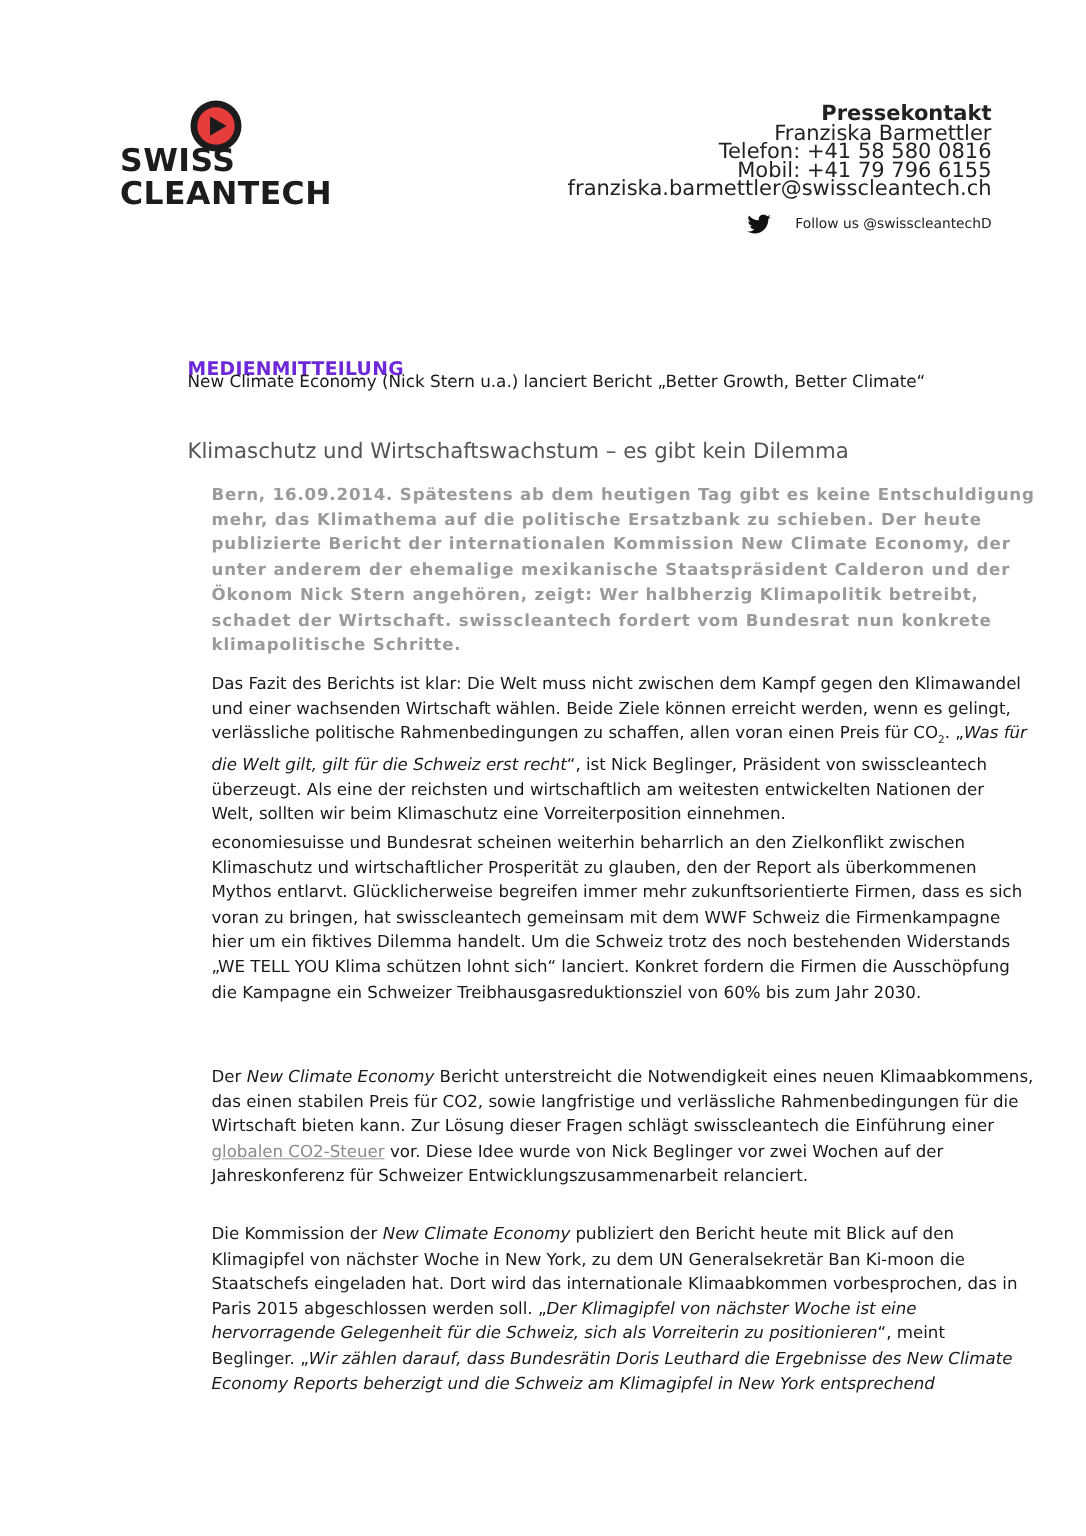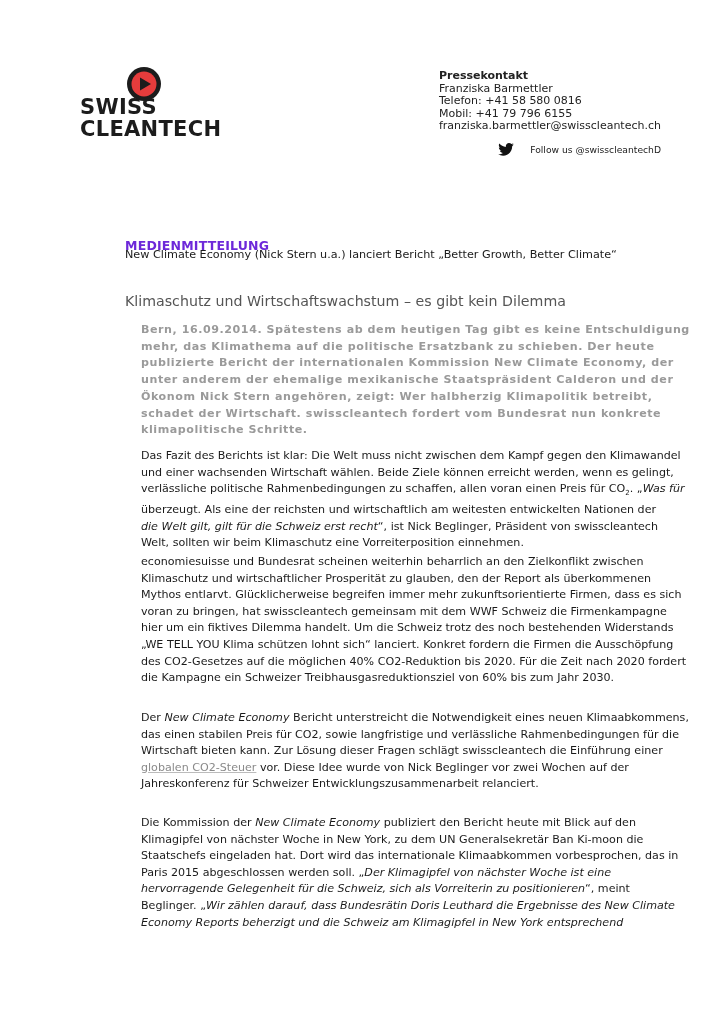--- a/index.html
+++ b/index.html
@@ -5,22 +5,22 @@
     html, body { margin: 0; padding: 0; background: #ffffff; }
     body { width: 724px; height: 1024px; position: relative; overflow: hidden;
            font-family: "DejaVu Sans", sans-serif; color: #1a1a1a; }
 
     .logo { position: absolute; left: 44px; top: 66px; }
     .logo-text { font-family: "DejaVu Sans", sans-serif; font-weight: bold;
                  font-size: 21px; line-height: 22px; color: #1c1c1c; letter-spacing: 0.3px; margin-left: 36px; }
     .logo-text div { white-space: nowrap; }
     .logo-mark { position: absolute; left: 82px; top: 0px; width: 36px; height: 36px; }
 
-    .contact { position: absolute; right: 63px; top: 70px; 
-               font-family: "DejaVu Sans", sans-serif; font-size: 11px; line-height: 12.5px; color: #222; }
+    .contact { position: absolute; right: 63px; top: 70px; text-align: right;
+               font-family: "DejaVu Sans", sans-serif; font-size: 14px; line-height: 12.5px; color: #222; }
     .contact .strong { font-weight: bold; }
     .follow { position: absolute; right: 63px; top: 143px; font-size: 9.2px; color: #222;
               display: flex; align-items: center; gap: 16px; }
     .twitter-icon { width: 16px; height: 13px; }
 
     .content { position: absolute; left: 125px; width: 540px; }
     .media-label { top: 238px; font-weight: bold; font-size: 12.5px; letter-spacing: 0.2px; color: #6d28d9; }
     .media-sub { top: 248px; font-size: 11.2px; color: #1a1a1a; white-space: nowrap; }
     .headline { top: 293px; font-size: 14.2px; color: #555; white-space: nowrap; }
     .lead { top: 322px; font-size: 11.1px; line-height: 16.7px; color: #9a9a9a; font-weight: bold;
@@ -75,33 +75,32 @@
   <span class="line">unter anderem der ehemalige mexikanische Staatspräsident Calderon und der</span>
   <span class="line">Ökonom Nick Stern angehören, zeigt: Wer halbherzig Klimapolitik betreibt,</span>
   <span class="line">schadet der Wirtschaft. swisscleantech fordert vom Bundesrat nun konkrete</span>
   <span class="line">klimapolitische Schritte.</span>
 </div>
 
 <div class="content para p1">
   <span class="line">Das Fazit des Berichts ist klar: Die Welt muss nicht zwischen dem Kampf gegen den Klimawandel</span>
   <span class="line">und einer wachsenden Wirtschaft wählen. Beide Ziele können erreicht werden, wenn es gelingt,</span>
   <span class="line"><span>verlässliche politische Rahmenbedingungen zu schaffen, allen voran einen Preis für CO</span><sub style="font-size:7px;">2</sub><span>. „</span><em>Was für</em></span>
+  <span class="line"><em>die Welt gilt, gilt für die Schweiz erst recht</em><span>“, ist Nick Beglinger, Präsident von swisscleantech</span></span>
   <span class="line">überzeugt. Als eine der reichsten und wirtschaftlich am weitesten entwickelten Nationen der</span>
-  <span class="line"><em>die Welt gilt, gilt für die Schweiz erst recht</em><span>“, ist Nick Beglinger, Präsident von swisscleantech</span></span>
   <span class="line">Welt, sollten wir beim Klimaschutz eine Vorreiterposition einnehmen.</span>
 </div>
 
 <div class="content para p2">
   <span class="line">economiesuisse und Bundesrat scheinen weiterhin beharrlich an den Zielkonflikt zwischen</span>
   <span class="line">Klimaschutz und wirtschaftlicher Prosperität zu glauben, den der Report als überkommenen</span>
   <span class="line">Mythos entlarvt. Glücklicherweise begreifen immer mehr zukunftsorientierte Firmen, dass es sich</span>
   <span class="line">voran zu bringen, hat swisscleantech gemeinsam mit dem WWF Schweiz die Firmenkampagne</span>
   <span class="line">hier um ein fiktives Dilemma handelt. Um die Schweiz trotz des noch bestehenden Widerstands</span>
   <span class="line">„WE TELL YOU Klima schützen lohnt sich“ lanciert. Konkret fordern die Firmen die Ausschöpfung</span>
-  <span class="line">des CO2-Gesetzes auf die möglichen 40% CO2-Reduktion bis 2020. Für die Zeit nach 2020 fordert</span>
   <span class="line">die Kampagne ein Schweizer Treibhausgasreduktionsziel von 60% bis zum Jahr 2030.</span>
 </div>
 
 <div class="content para p3">
   <span class="line"><span>Der </span><em>New Climate Economy</em><span> Bericht unterstreicht die Notwendigkeit eines neuen Klimaabkommens,</span></span>
   <span class="line">das einen stabilen Preis für CO2, sowie langfristige und verlässliche Rahmenbedingungen für die</span>
   <span class="line">Wirtschaft bieten kann. Zur Lösung dieser Fragen schlägt swisscleantech die Einführung einer</span>
   <span class="line"><a class="link">globalen CO2-Steuer</a><span> vor. Diese Idee wurde von Nick Beglinger vor zwei Wochen auf der</span></span>
   <span class="line">Jahreskonferenz für Schweizer Entwicklungszusammenarbeit relanciert.</span>
 </div>

